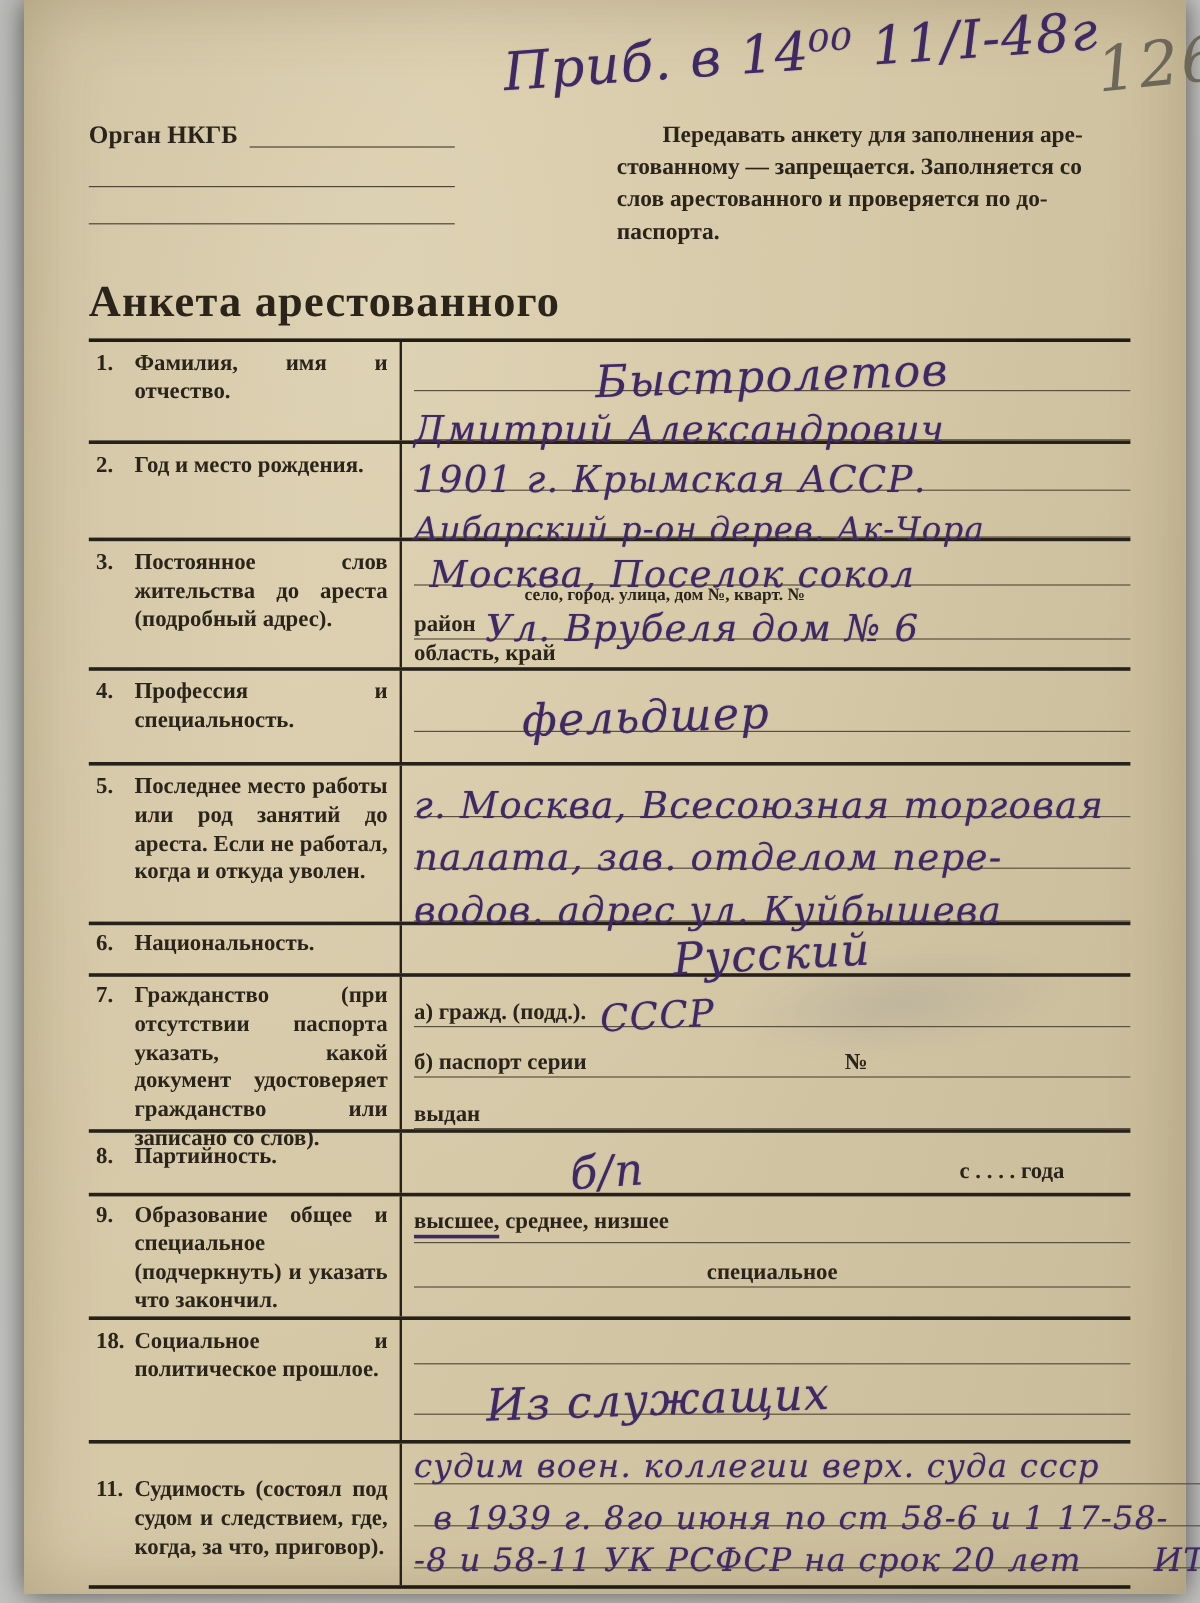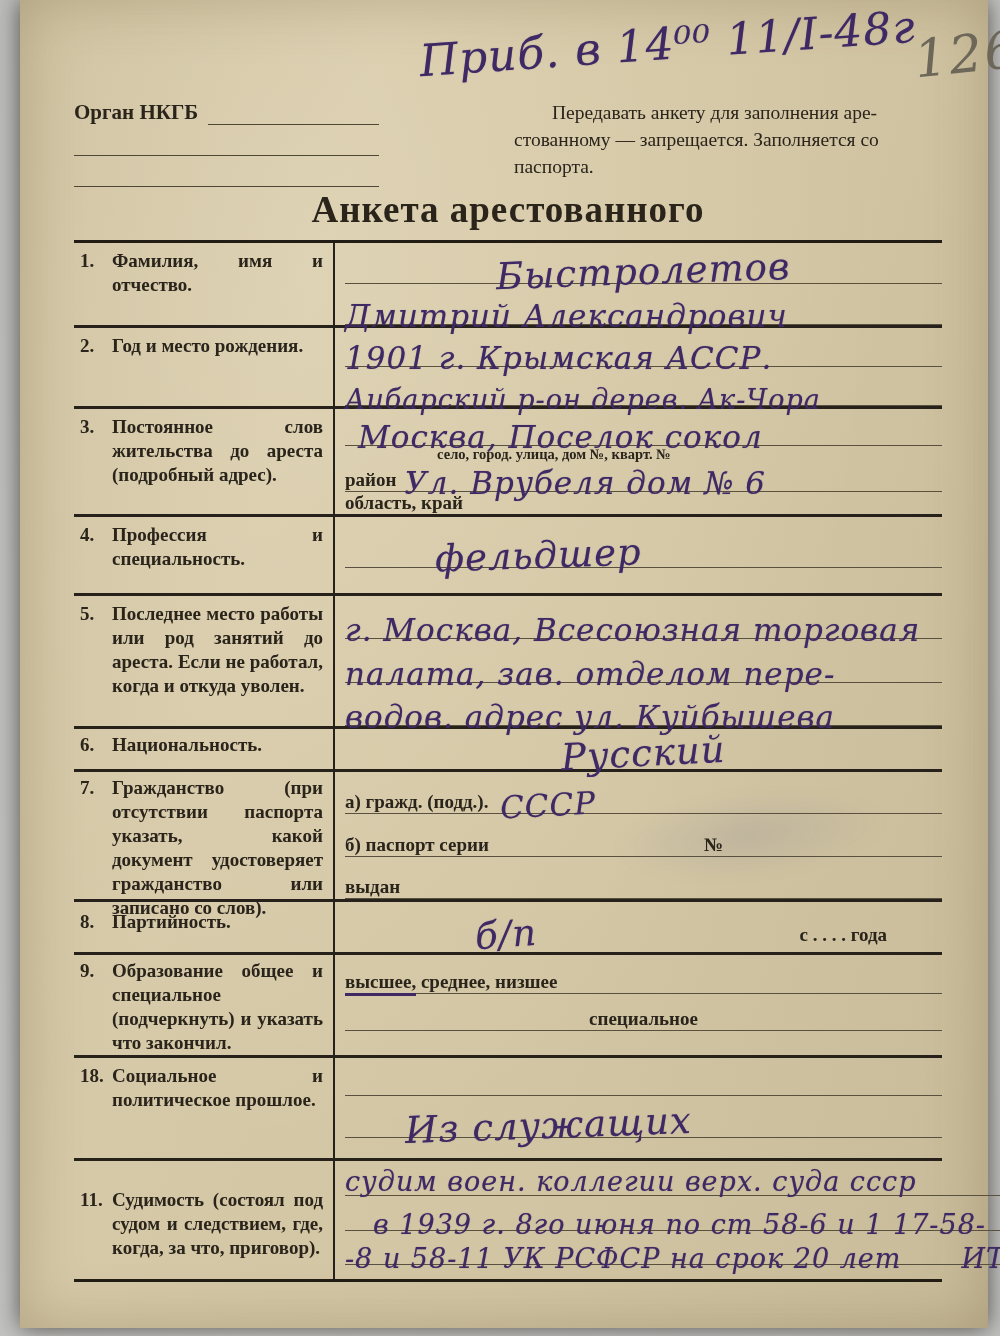--- a/index.html
+++ b/index.html
@@ -26,28 +26,28 @@
   .hw-xl{font-size:37px;} .hw-lg{font-size:31px;} .hw-md{font-size:27px;}
 
   .top-note{position:absolute;left:345px;top:18px;transform:rotate(-4deg);font-size:44px;}
   .page-num{
     position:absolute;left:840px;top:24px;font-family:"DejaVu Serif",serif;font-style:italic;
     font-size:52px;color:#6d675a;transform:rotate(-6deg);letter-spacing:2px;
   }
 
   .header-row{display:flex;justify-content:space-between;padding-top:100px;}
   .organ-block{width:305px;font-weight:bold;font-size:21px;}
-  .organ-line1{display:flex;align-items:flex-end;}
+  .organ-line1{display:flex;align-items:flex-start;}
   .organ-underline{flex:1;border-bottom:1.6px solid #4e4636;margin-left:10px;height:22px;}
   .blank-line{border-bottom:1.6px solid #4e4636;height:30px;}
-  .notice{width:428px;font-weight:normal;font-size:19.5px;line-height:1.38;text-align:justify;}
+  .notice{width:428px;font-weight:bold;font-size:19.5px;line-height:1.38;text-align:justify;}
   .notice-line{white-space:nowrap;}
   .notice-line:first-child{text-indent:38px;}
 
-  .doc-title{text-align:center;font-weight:bold;font-size:37px;margin-top:1px;letter-spacing:1px;}
+  .doc-title{text-align:left;font-weight:bold;font-size:37px;margin-top:22px;letter-spacing:1px;}
 
   .form-table{margin-top:9px;border-top:3.5px solid #211c14;border-bottom:3.5px solid #211c14;}
   .row{display:flex;border-bottom:3px solid #26211a;}
   .row:last-child{border-bottom:none;}
   .lc{
     width:243px;flex:none;border-right:2.4px solid #26211a;
     font-weight:bold;font-size:19px;line-height:1.26;
     padding:6px 10px 0 6px;display:flex;align-items:flex-start;
   }
   .num{width:32px;flex:none;}
@@ -84,20 +84,21 @@
         <div class="organ-line1">
           <span>Орган НКГБ</span>
           <span class="organ-underline"></span>
         </div>
         <div class="blank-line"></div>
         <div class="blank-line"></div>
       </div>
       <div class="notice">
         <div class="notice-line">Передавать анкету для заполнения аре-</div>
         <div class="notice-line">стованному — запрещается. Заполняется со</div>
+        <div class="notice-line">слов арестованного и проверяется по до-</div>
         <div class="notice-line">паспорта.</div>
       </div>
     </div>
 
     <div class="doc-title">Анкета арестованного</div>
 
     <div class="form-table">
 
       <div class="row" style="height:82px">
         <div class="lc">
@@ -226,21 +227,21 @@
             </div>
         </div>
       </div>
 
       <div class="row" style="height:100px">
         <div class="lc" style="padding-top:4px">
             <span class="num">9.</span>
             <span class="lbl">Образование общее и специальное (подчеркнуть) и указать что закончил.</span>
           </div>
         <div class="rc">
-          <div class="rline" style="align-items:flex-end;padding-top:4px">
+          <div class="rline" style="align-items:center;padding-top:4px">
             <span class="printed"><span class="edu-underlined">высшее,</span><span> среднее, низшее</span></span>
           </div>
           <div class="rline center" style="align-items:flex-end;padding-top:2px">
               <span class="printed">специальное</span>
             </div>
           <div class="rline noline" style="flex:.7"></div>
         </div>
       </div>
 
       <div class="row" style="height:100px">
@@ -260,21 +261,21 @@
       <div class="row" style="height:118px">
         <div class="lc" style="padding-top:27px">
             <span class="num">11.</span>
             <span class="lbl">Судимость (состоял под судом и следствием, где, когда, за что, приговор).</span>
           </div>
         <div class="rc">
           <div class="rline">
               <span class="hw hw-md" style="margin-bottom:-2px">судим воен. коллегии верх. суда ссср</span>
             </div>
           <div class="rline">
-              <span class="hw hw-md" style="margin-left:28px">в 1939 г. 8го июня по ст 58-6 и 1 17-58-</span>
+              <span class="hw hw-md" style="margin-left:16px">в 1939 г. 8го июня по ст 58-6 и 1 17-58-</span>
             </div>
           <div class="rline">
               <span class="hw hw-md">-8 и 58-11 УК РСФСР на срок 20 лет</span>
               <span class="hw hw-md" style="margin-left:60px">ИТл</span>
             </div>
           <div class="rline noline" style="flex:.4"></div>
         </div>
       </div>
 
     </div>

